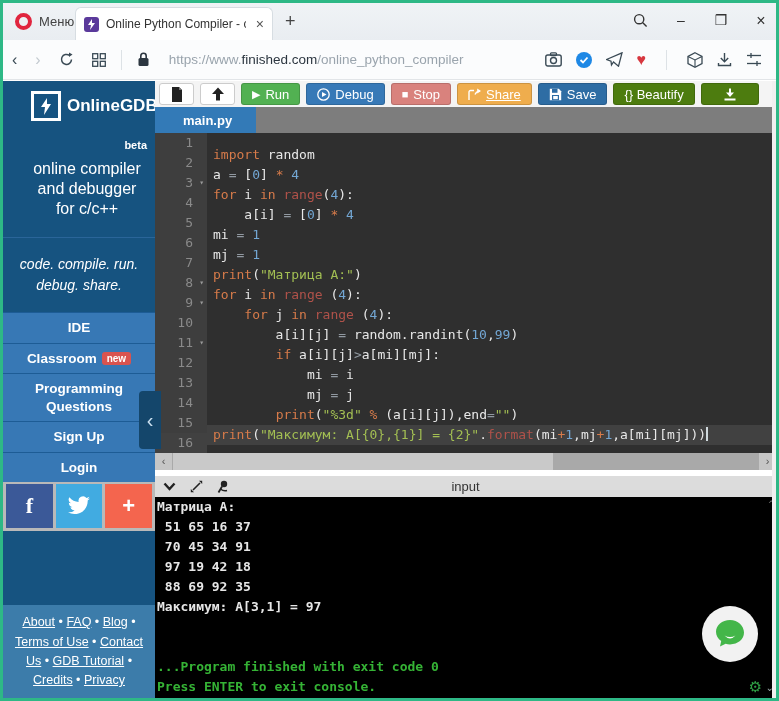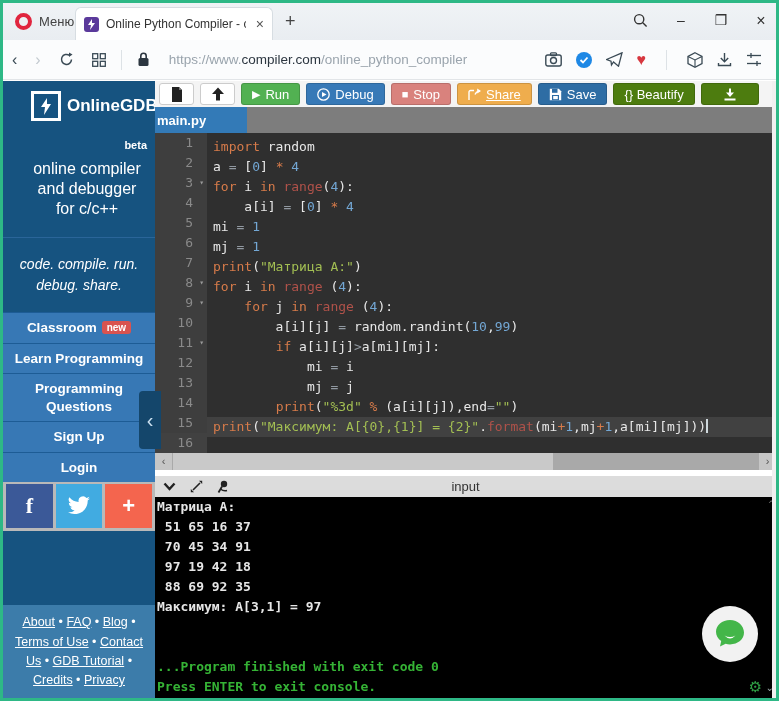--- a/index.html
+++ b/index.html
@@ -85,29 +85,29 @@
   .debug { background:#3779b7; }
   .stop { background:#d9827d; }
   .share { background:#efad4d;text-decoration:underline; }
   .save { background:#2e6da4; }
   .beautify, .dl { background:#4d7c0f; }
   .dl { width:58px; justify-content:center; }
   .glyph { font-size:11px; }
 
   .tabbar { height:26px; background:#7d7d7d; display:flex; }
   .file-tab { background:#337ab7; color:#fff; font-size:13px; font-weight:bold;
-              width:92px; display:flex; align-items:center; padding-left:2px; }
+              width:101px; display:flex; align-items:center; padding-left:28px; }
 
   .editor { position:relative; height:320px; background:#2f2f2f;
             font-family:"DejaVu Sans Mono", monospace; font-size:13px; }
   .gutter { position:absolute; left:0; top:0; width:52px; height:320px; background:#3e3e3e; }
   .gut-row { height:20px; line-height:20px; color:#8a8a8a; text-align:right;
              padding-right:14px; position:relative; }
   .gut-row .fold { position:absolute; right:3px; top:0; font-size:8px; color:#9a9a9a; }
-  .code { position:absolute; left:52px; top:4px; right:0; height:400px; overflow:hidden; }
+  .code { position:absolute; left:52px; top:12px; right:0; height:400px; overflow:hidden; }
   .code-row { height:20px; line-height:20px; white-space:pre; padding-left:6px; }
   .code-row.active, .gut-row.active { background:#414141; }
   .tk-k { color:#d77b4a; } 
   .tk-r { color:#b0524a; } 
   .tk-s { color:#a3bf53; } 
   .tk-n { color:#73a7d4; } 
   .tk-o { color:#9199a1; } 
   .tk-p { color:#e8e8e8; } 
   .cursor { display:inline-block; width:2px; height:14px; background:#cfd8dc;
             vertical-align:-2px; }
@@ -187,21 +187,21 @@
           <rect x="8.3" y="8.3" width="5" height="5" fill="none" stroke="#3a4a55" stroke-width="1.3"></rect>
         </svg>
     </span>
     <span class="vdiv"></span>
     <span class="nav-ic">
       <svg class="ic" width="13" height="15" viewBox="0 0 13 15">
           <rect x="1.5" y="6" width="10" height="8" rx="1.5" fill="#2c3640"></rect>
           <path d="M3.8 6 V4 a2.7 2.7 0 0 1 5.4 0 V6" fill="none" stroke="#2c3640" stroke-width="1.6"></path>
         </svg>
     </span>
-    <span class="url"><span>https://www.</span><b>compiler.com</b><span>/online_python_compiler</span></span>
+    <span class="url"><span>https://www.</span><b>finished.com</b><span>/online_python_compiler</span></span>
     <div class="addr-icons">
       <span>
         <svg class="ic" width="17" height="15" viewBox="0 0 17 15">
             <rect x="0.8" y="3" width="15.4" height="11" rx="2" fill="none" stroke="#3a4a55" stroke-width="1.4"></rect>
             <rect x="5.5" y="0.8" width="6" height="2.8" rx="1" fill="none" stroke="#3a4a55" stroke-width="1.3"></rect>
             <circle cx="8.5" cy="8.5" r="3" fill="none" stroke="#3a4a55" stroke-width="1.4"></circle>
           </svg>
       </span>
       <span>
         <svg class="ic" width="16" height="16" viewBox="0 0 16 16">
@@ -251,22 +251,22 @@
                 <polygon points="7,0 1,9 5,9 4,17 11,6 7,6" fill="#fff"></polygon>
               </svg>
           </div>
           <span class="brand-name">OnlineGDB</span>
         </div>
         <div class="beta">beta</div>
         <div class="tagline">online compiler and debugger for c/c++</div>
       </div>
       <div class="motto">code. compile. run. debug. share.</div>
       <div class="menu" id="menu-container">
+          <div class="menu-item">IDE</div>
           <div class="menu-item">Classroom<span class="badge-new">new</span></div>
-          <div class="menu-item">Learn Programming</div>
           <div class="menu-item">Programming Questions</div>
           <div class="menu-item">Sign Up</div>
           <div class="menu-item">Login</div>
         </div>
       <div class="social-row">
         <div class="social-btn fb">f</div>
         <div class="social-btn tw">
           <svg class="ic" width="24" height="20" viewBox="0 0 24 20">
               <path d="M23 2.5c-.8.4-1.7.6-2.6.8A4.5 4.5 0 0 0 22.4.8c-.9.5-1.9.9-2.9 1.1A4.5 4.5 0 0 0 11.7 6 12.8 12.8 0 0 1 2.4 1.3 4.5 4.5 0 0 0 3.8 7.3c-.7 0-1.4-.2-2-.5 0 2.2 1.5 4 3.6 4.4-.7.2-1.4.2-2 .1a4.5 4.5 0 0 0 4.2 3.1A9 9 0 0 1 1 16.3 12.7 12.7 0 0 0 7.9 18c8.3 0 12.8-6.9 12.8-12.8v-.6c.9-.6 1.6-1.4 2.3-2.1z" fill="#fff"></path>
             </svg>

